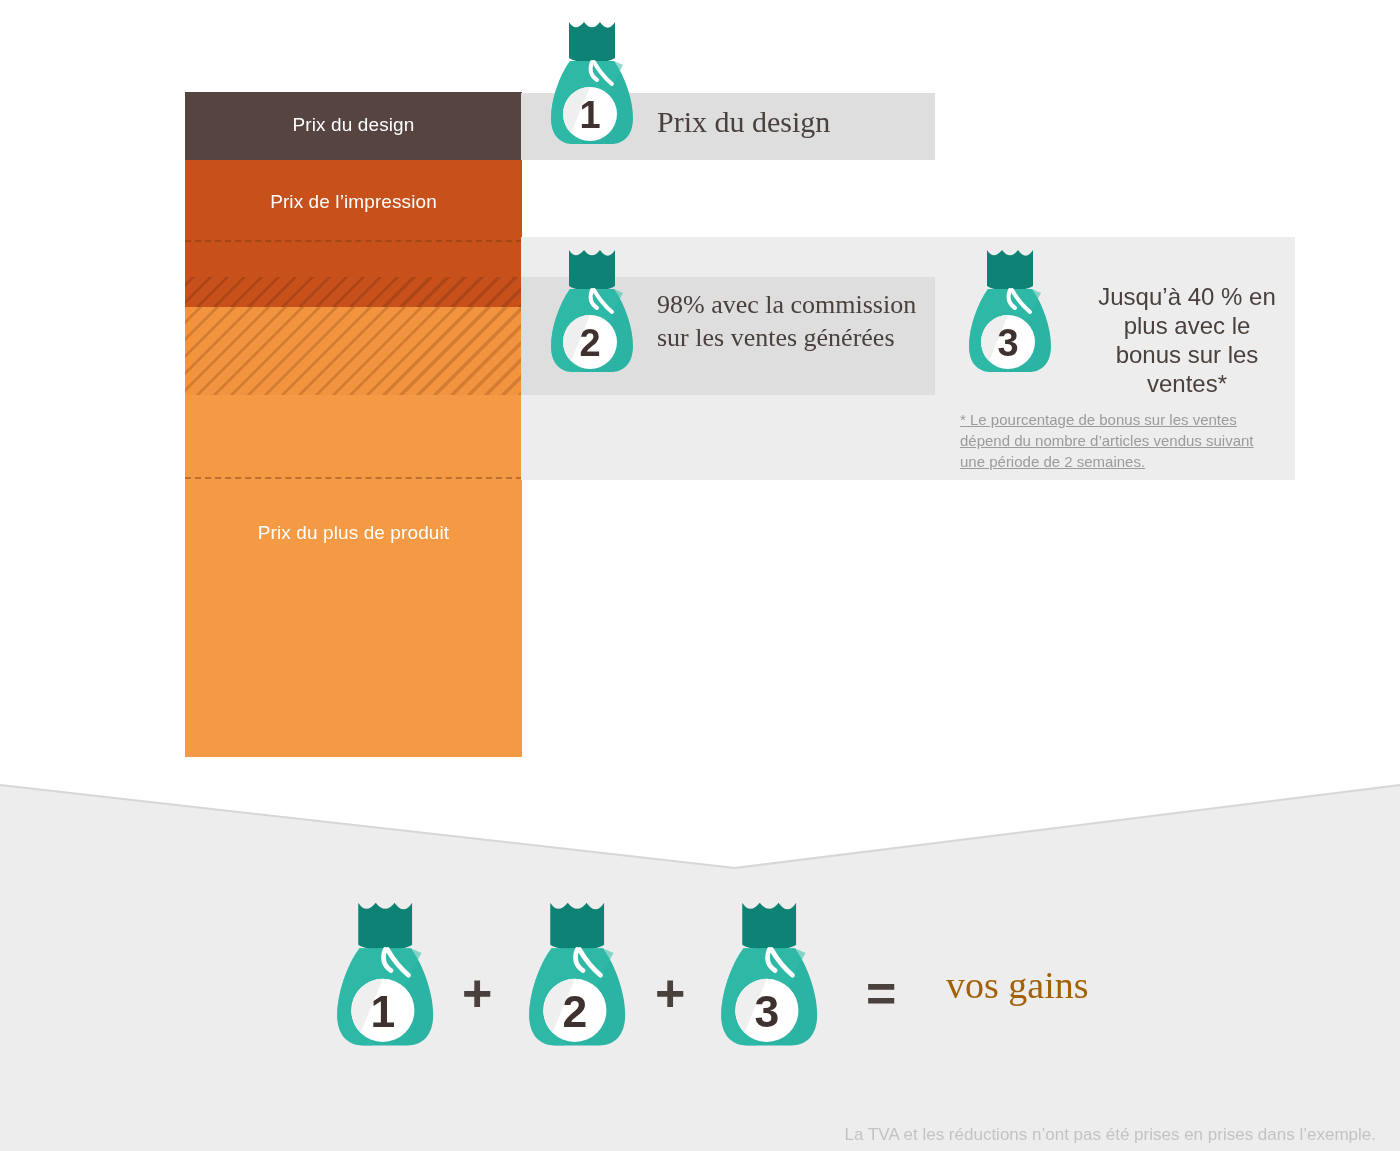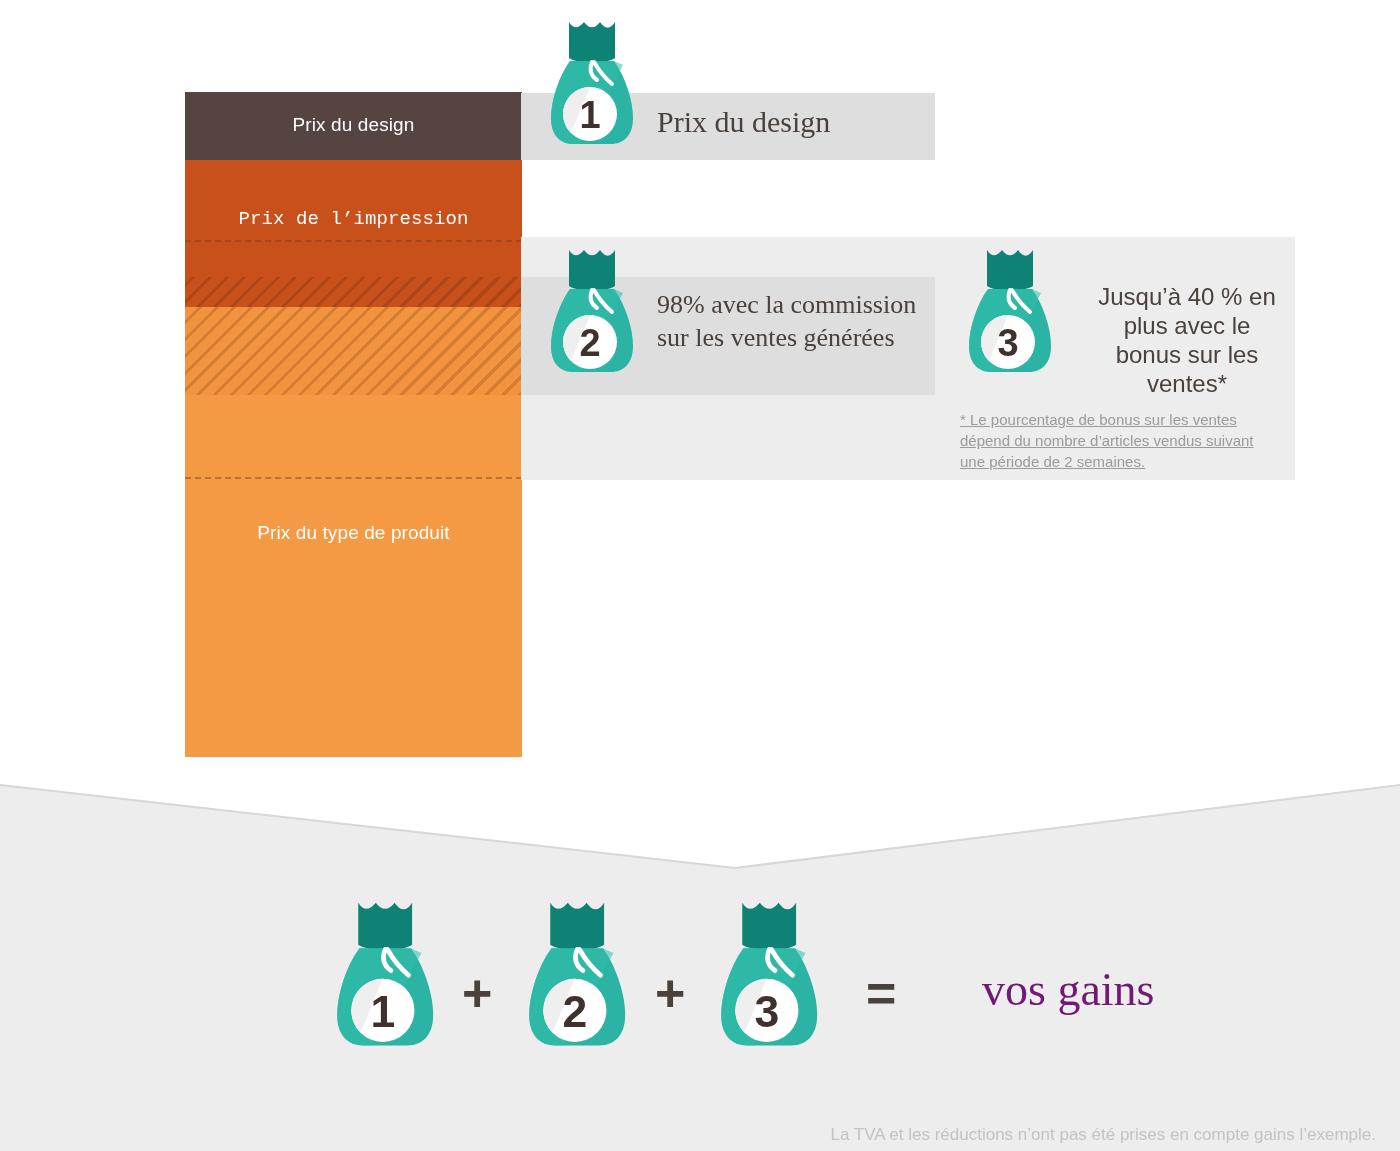--- a/index.html
+++ b/index.html
@@ -77,52 +77,51 @@
     position: absolute; color: #4a403c;
     font-size: 52px; font-weight: bold;
     font-family: "Liberation Sans", sans-serif;
   }
   .equals {
     position: absolute; color: #4a403c;
     font-size: 52px; font-weight: bold;
     font-family: "Liberation Sans", sans-serif;
   }
   .gains {
-    position: absolute; color: #701a75;
-    font-size: 46px;
+    position: absolute; color: #a16207;
+    font-size: 38px;
     font-family: "Liberation Serif", serif;
-    margin-left: 36px;
   }
   .disclaimer {
     position: absolute; right: 24px; bottom: 6px;
     color: #c3c3c3; font-size: 17px;
     font-family: "Liberation Sans", sans-serif;
   }
 </style>
 </head>
 <body>
 
 <div id="stage">
 
   <div class="bar" style="top:92px; height:665px;">
 
     <div class="seg" style="top:0px; height:68px; background:#55443f;"></div>
     <div class="seg-label" style="top:22px;">Prix du design</div>
 
     <div class="seg" style="top:68px; height:117px; background:#c8501b;"></div>
-    <div class="seg-label" style="top:116px;font-family:Liberation Mono, monospace;">Prix de l’impression</div>
+    <div class="seg-label" style="top:99px;">Prix de l’impression</div>
 
     <div class="dash" style="top:148px;"></div>
 
     <div class="seg hatch-dark" style="top:185px; height:30px; background-color:#c8501b;"></div>
 
     <div class="seg hatch-light" style="top:215px; height:88px; background-color:#f2943f;"></div>
 
     <div class="seg" style="top:303px; height:362px; background:#f49a45;"></div>
-    <div class="seg-label" style="top:430px;">Prix du type de produit</div>
+    <div class="seg-label" style="top:430px;">Prix du plus de produit</div>
 
     <div class="dash" style="top:385px;"></div>
   </div>
 
   <div class="panel" style="left:521px; top:93px; width:414px; height:67px; background:#dedede;"></div>
 
   <div class="bag" style="left:545px; top:18px; width:92px; height:135px;">
     <svg viewBox="0 0 92 135" xmlns="http://www.w3.org/2000/svg">
       <path d="M24 4 C29 12 34 10 39 4 C44 11 50 11 55 4 C60 11 65 12 70 4
                L70 40 C62 46 32 46 24 40 Z" fill="#0d8275"></path>
@@ -241,16 +240,16 @@
           <path d="M45 69 A27 27 0 0 0 26 115 Z" fill="#efefef"></path>
           <text x="45" y="110" text-anchor="middle" font-family="Liberation Sans, sans-serif" font-size="38" font-weight="bold" fill="#3f322e">3</text>
         </svg>
       </div>
 
       <div class="equals" style="left:866px; top:180px;">=</div>
 
       <div class="gains" style="left:946px; top:180px;">vos gains</div>
     </div>
 
-    <div class="disclaimer">La TVA et les réductions n’ont pas été prises en compte gains l’exemple.</div>
+    <div class="disclaimer">La TVA et les réductions n’ont pas été prises en prises dans l’exemple.</div>
   </div>
 
 </div>
 
 </body></html>

